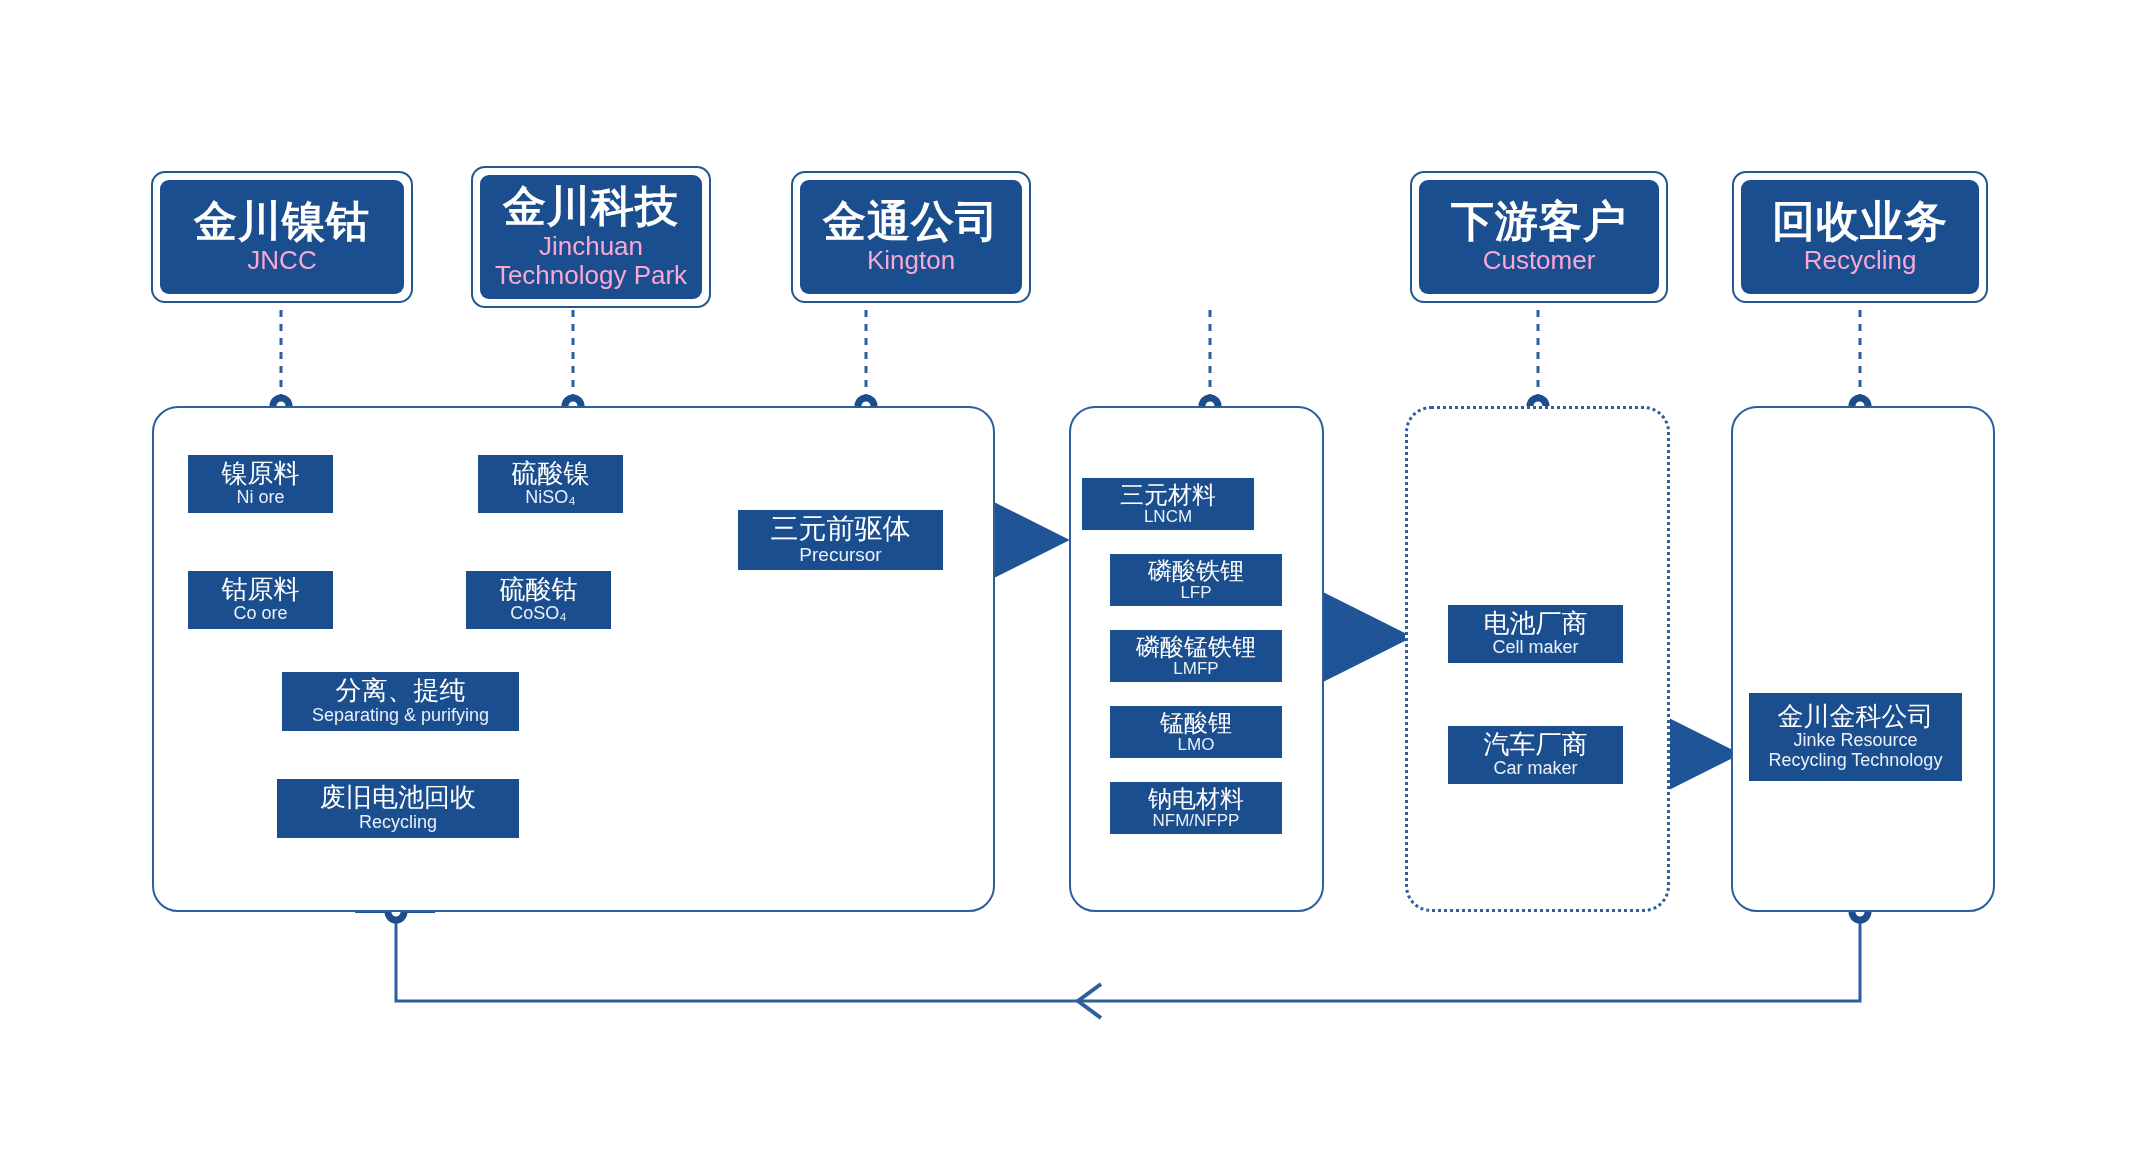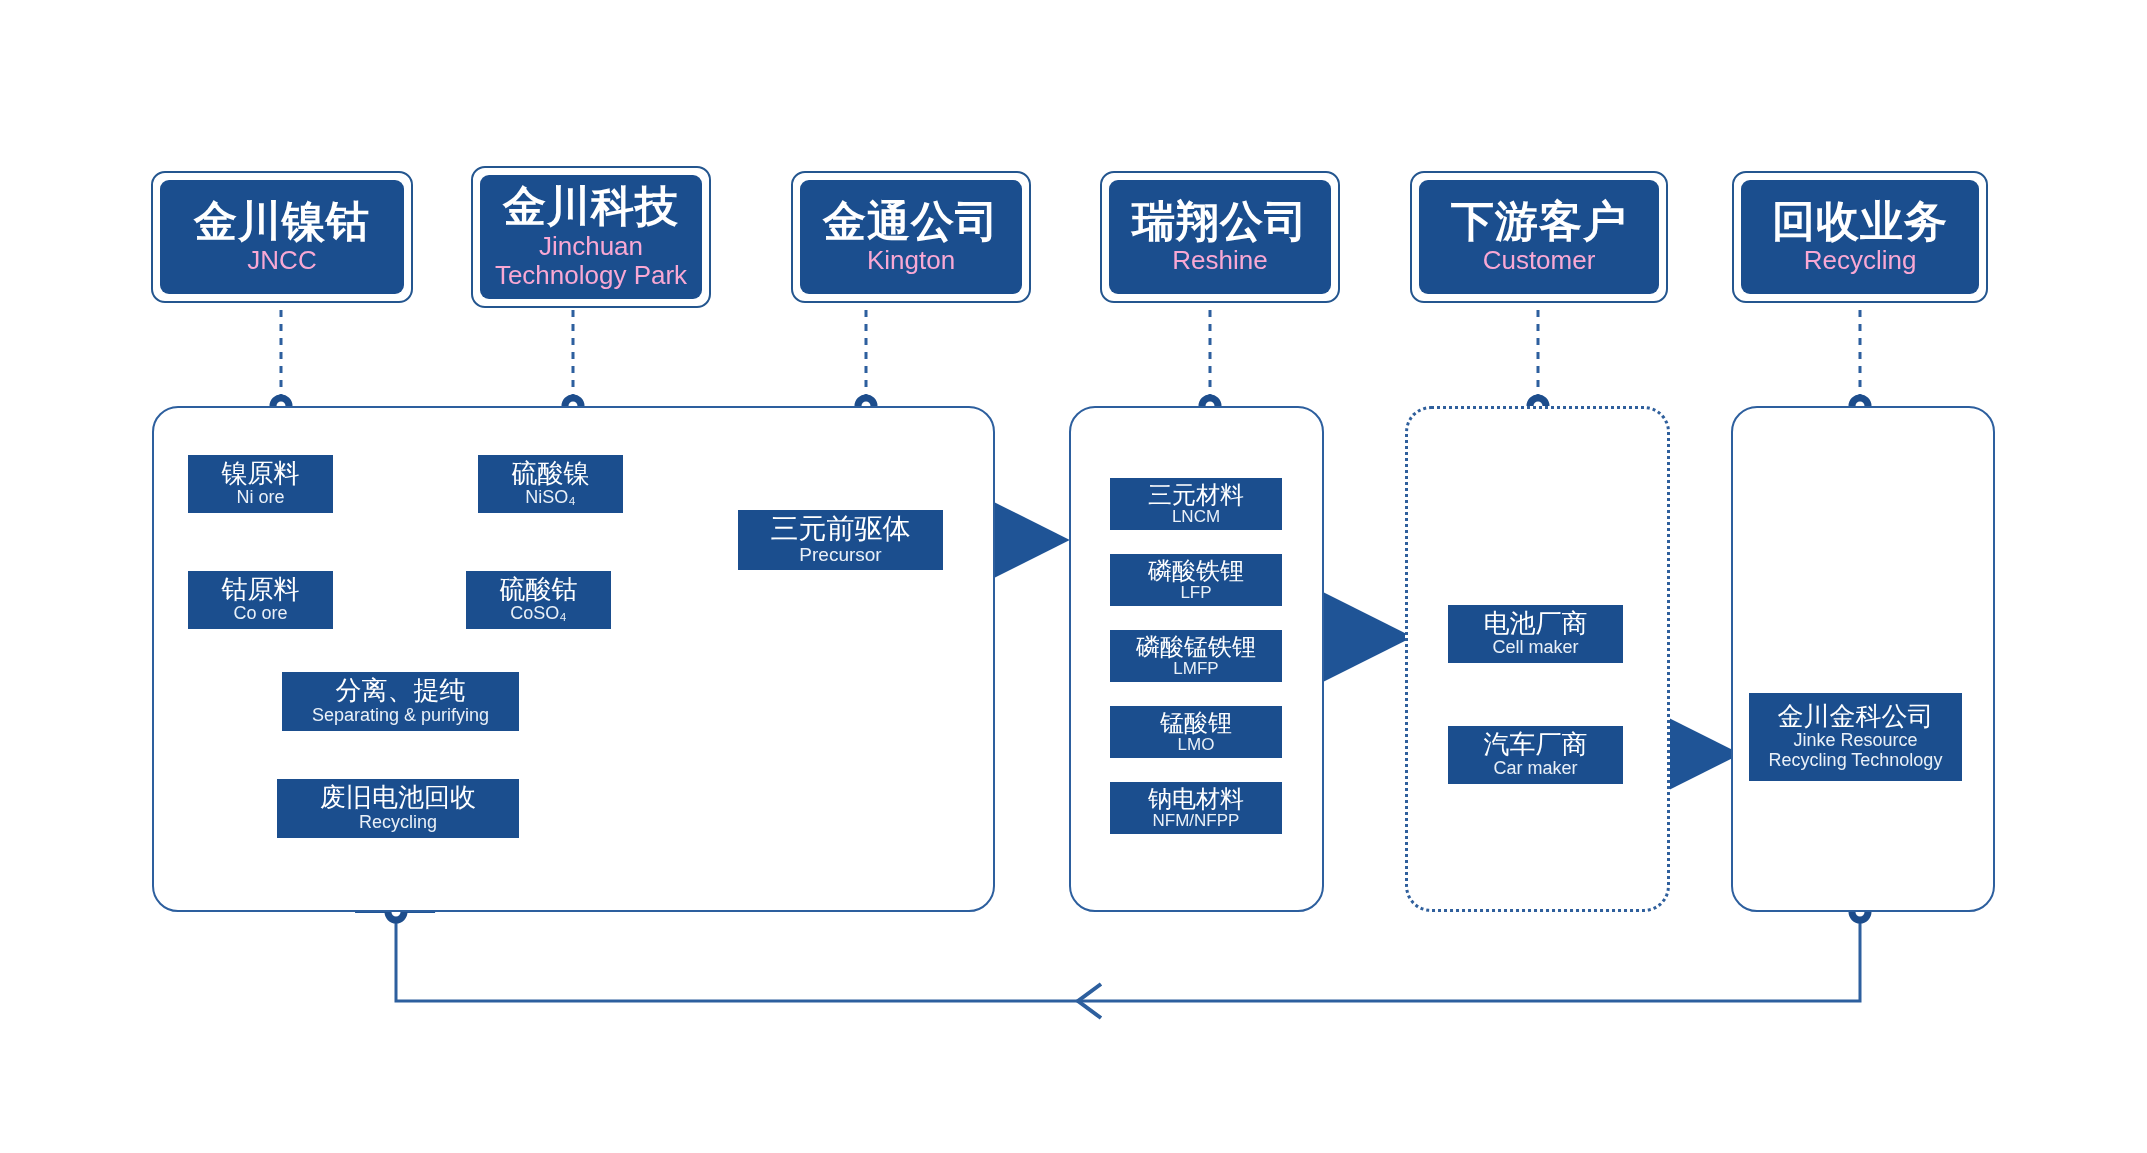--- a/index.html
+++ b/index.html
@@ -180,26 +180,20 @@
     </div>
   </div>
 
   <div class="hdr" style="left:791px;top:171px;width:240px;height:132px;">
     <div class="hdr-inner">
       <div class="hdr-cn">金通公司</div>
       <div class="hdr-en">Kington</div>
     </div>
   </div>
 
-  <div class="hdr" style="left:1100px;top:171px;width:240px;height:132px;">
-    <div class="hdr-inner">
-      <div class="hdr-cn">瑞翔公司</div>
-      <div class="hdr-en">Reshine</div>
-    </div>
-  </div>
 
   <div class="hdr" style="left:1410px;top:171px;width:258px;height:132px;">
     <div class="hdr-inner">
       <div class="hdr-cn">下游客户</div>
       <div class="hdr-en">Customer</div>
     </div>
   </div>
 
   <div class="hdr" style="left:1732px;top:171px;width:256px;height:132px;">
     <div class="hdr-inner">
@@ -244,21 +238,21 @@
   <div class="blk" style="left:282px;top:672px;width:237px;height:59px;">
     <div class="cn">分离、提纯</div>
     <div class="en">Separating &amp; purifying</div>
   </div>
 
   <div class="blk" style="left:277px;top:779px;width:242px;height:59px;">
     <div class="cn">废旧电池回收</div>
     <div class="en">Recycling</div>
   </div>
 
-  <div class="blk sm" style="left:1110px;top:478px;width:172px;height:52px;">
+  <div class="blk sm" style="left:1082px;top:478px;width:172px;height:52px;">
     <div class="cn">三元材料</div>
     <div class="en">LNCM</div>
   </div>
 
   <div class="blk sm" style="left:1110px;top:554px;width:172px;height:52px;">
     <div class="cn">磷酸铁锂</div>
     <div class="en">LFP</div>
   </div>
 
   <div class="blk sm" style="left:1110px;top:630px;width:172px;height:52px;">

